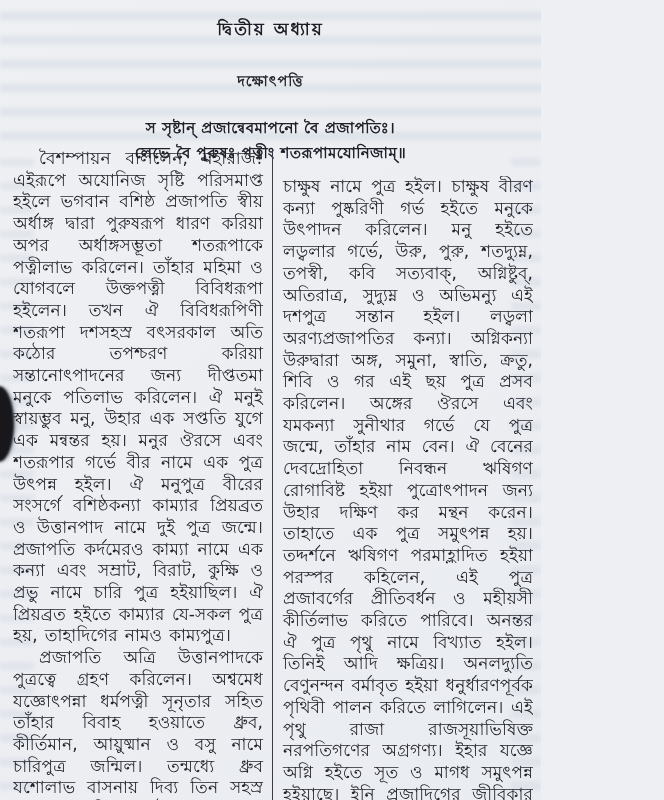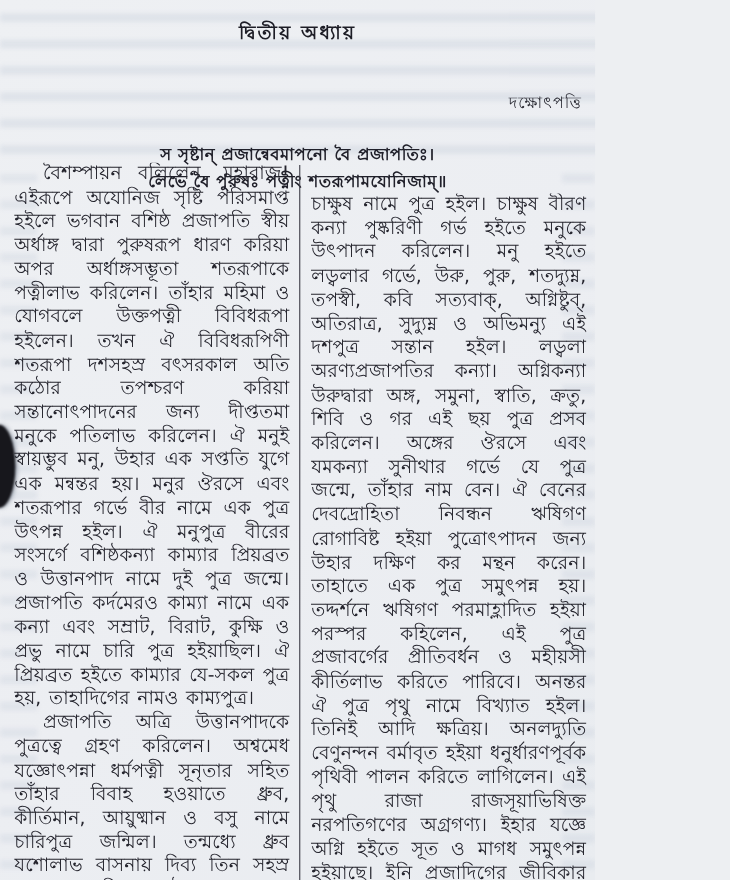--- a/index.html
+++ b/index.html
@@ -40,24 +40,23 @@
   }
 
   
   header { position: relative; text-align: center; }
   .chapter-title {
     margin: 0; padding-top: 16px;
     font-size: 17px; font-weight: 700; letter-spacing: 2px;
     color: #1d1d26;
   }
   .section-title {
-    margin: 12px; padding-top: 26px;
-    font-size: 14.5px; font-weight: 400; letter-spacing: 1px;
+    margin: 0; padding-top: 26px;
+    font-size: 14.5px; font-weight: 700; letter-spacing: 1px;
     color: #26262f;
-    text-align: right;
   }
   .shloka {
     margin-top: 22px;
     font-size: 15px; font-weight: 600; line-height: 25px;
     color: #20202a; letter-spacing: .5px;
   }
 
   
   .columns {
     position: absolute; left: 13px; right: 8px; top: 148px; bottom: 0;

